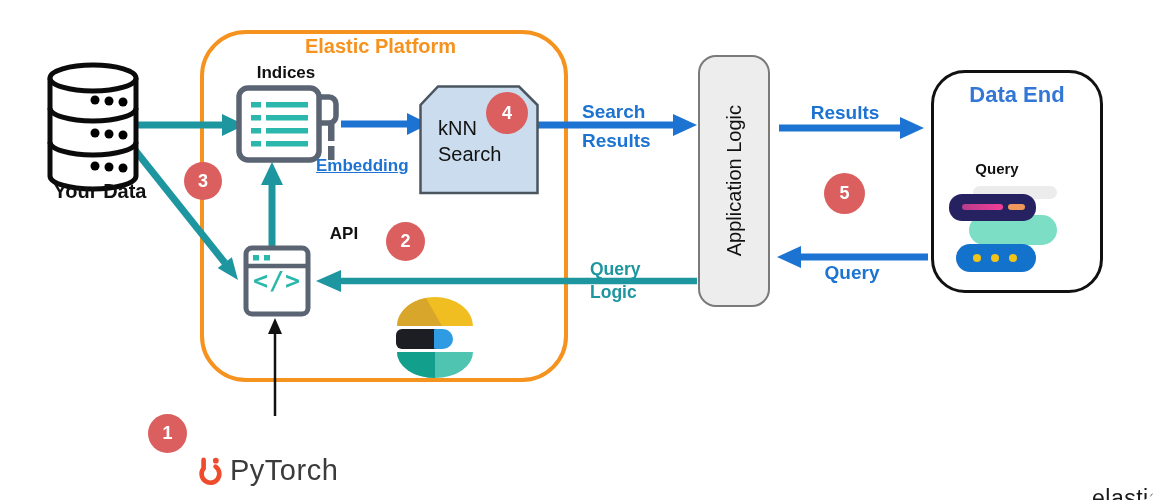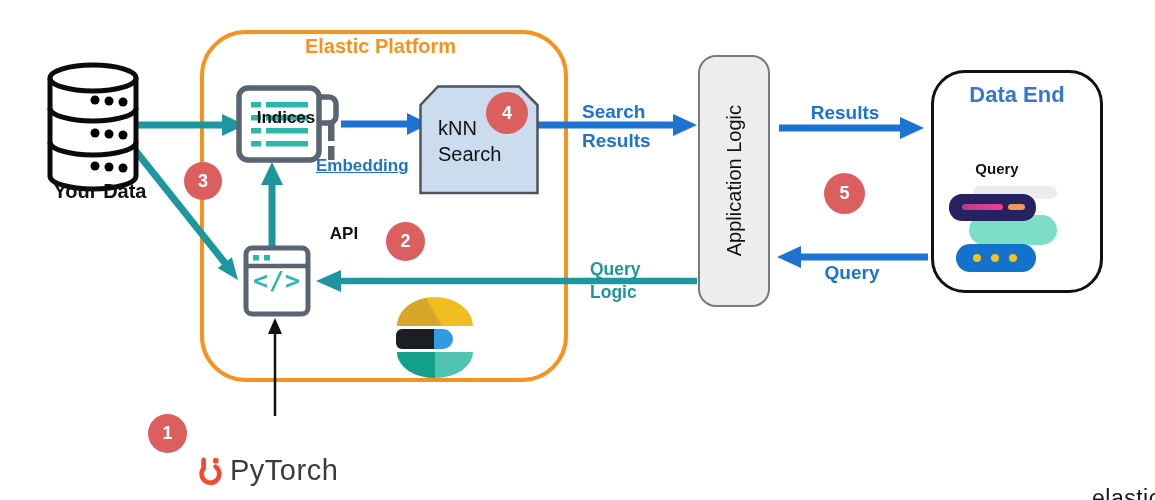--- a/index.html
+++ b/index.html
@@ -9,42 +9,42 @@
     --orange:#F6921E;
     --badge-red:#DB5F5F;
     --icon-gray:#5A6472;
     --knn-fill:#CBDCEE;
     --knn-border:#4A5560;
     --applogic-fill:#EDEDED;
   }
   html,body{margin:0;padding:0;background:#fff;}
   .canvas{
     position:relative;width:1155px;height:500px;background:#fff;
-    overflow:hidden;font-family:"Liberation Sans",sans-serif;
+    overflow:hidden;font-family:"Liberation Sans",sans-serif;border-radius:14px;
   }
   .abs{position:absolute;}
   .label{color:#111;font-weight:bold;}
   svg{display:block;}
 
   
   .layer-box{z-index:1;}
   .layer-arrow{z-index:5;}
   .layer-icon{z-index:6;}
   .layer-label{z-index:7;}
   .layer-badge{z-index:8;}
 
   #platform-box{left:200px;top:30px;width:368px;height:352px;box-sizing:border-box;
     border:4px solid var(--orange);border-radius:46px;background:transparent;}
   #platform-title{left:278px;top:35px;width:205px;text-align:center;
     color:var(--orange);font-size:20px;font-weight:bold;}
 
   #your-data-icon{left:45px;top:62px;}
   #your-data-label{left:35px;top:180px;width:130px;text-align:center;font-size:20px;}
 
-  #indices-label{left:240px;top:63px;width:92px;text-align:center;font-size:17px;margin-top:45px;}
+  #indices-label{left:240px;top:63px;width:92px;text-align:center;font-size:17px;}
   #indices-icon{left:236px;top:84px;}
 
   #knn-shape{left:419px;top:85px;}
   #knn-label{left:438px;top:115px;font-size:20px;color:#111;line-height:26px;font-weight:400;}
 
   #inference-icon{left:243px;top:245px;width:68px;height:72px;}
   #inference-glyph{left:252px;top:266px;width:50px;text-align:center;
     color:var(--icon-teal);font-size:25px;font-weight:bold;font-family:"DejaVu Sans Mono",monospace;letter-spacing:1px;}
   #inference-label{left:288px;top:223px;width:112px;text-align:center;font-size:17px;line-height:21px;}
 

